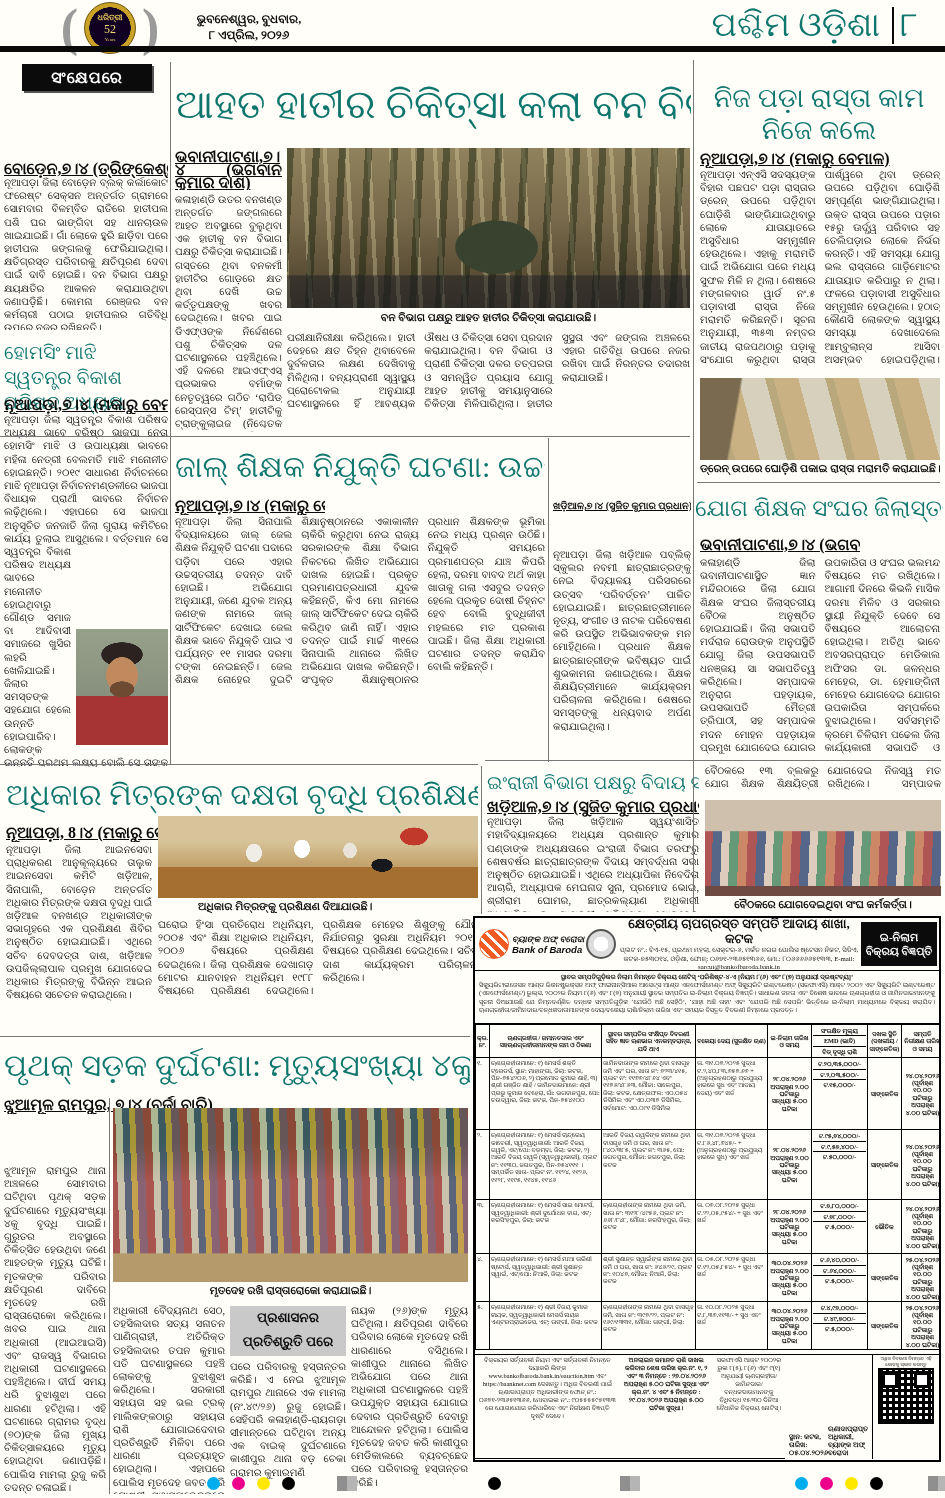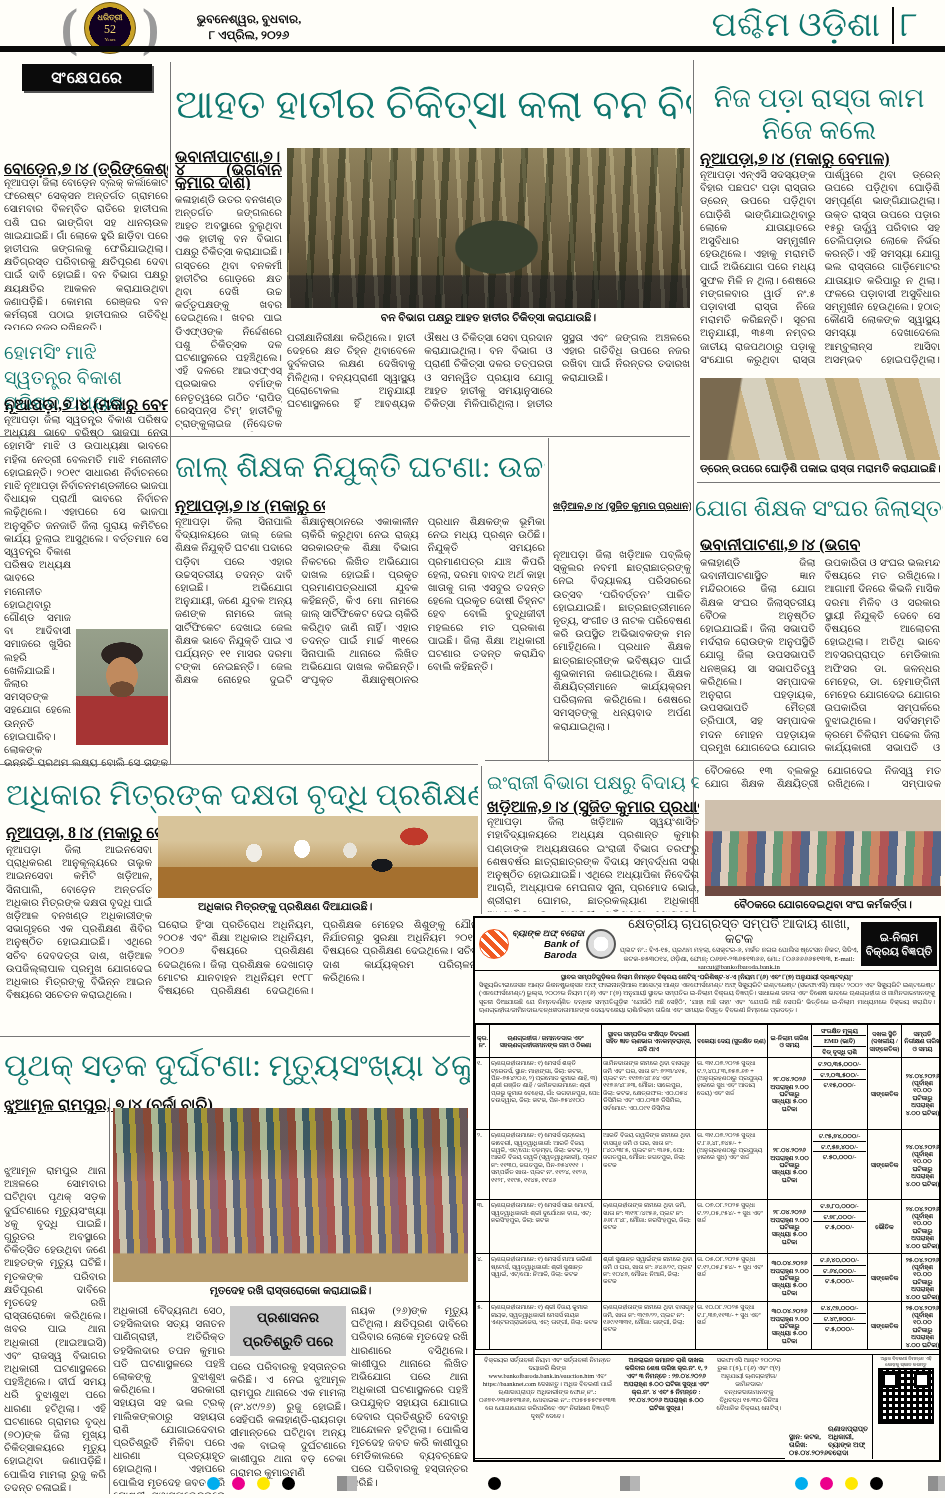--- a/index.html
+++ b/index.html
@@ -131,25 +131,25 @@
   #x1b3{left:230px;top:1360px;width:116px;height:134px;}
   #x1b4{left:351px;top:1304px;width:117px;height:190px;}
 
   
   #ad{left:473px;top:916px;width:468px;height:546px;border:2px solid #000;background:#fffef9;box-sizing:border-box;}
   #ad-head{display:flex;border-bottom:1px solid #000;height:52px;align-items:center;}
   #bob-mark{width:28px;height:28px;border-radius:50%;margin:0 3px 0 4px;flex:none;
      background:repeating-linear-gradient(45deg,#f15a22 0 5px,#fff 5px 8px);border:1px solid #f15a22;}
   #bob-name{width:74px;flex:none;font-family:"Liberation Sans",sans-serif;}
   #bob-name .od{font-size:8.5px;font-weight:bold;font-style:italic;line-height:10px;}
-  #bob-name .en{font-size:9.5px;font-weight:bold;font-style:italic;line-height:11px;margin-left:32px;}
+  #bob-name .en{font-size:9.5px;font-weight:bold;font-style:italic;line-height:11px;}
   #bob-emblem{width:26px;height:26px;border-radius:50%;border:2px solid #555;flex:none;margin-right:3px;
      background:radial-gradient(circle,#fff 0 40%,#ddd 41% 100%);}
   #ad-title-blk{flex:1;text-align:center;overflow:hidden;}
-  #ad-title{font-size:13px;font-weight:normal;line-height:15px;}
+  #ad-title{font-size:13px;font-weight:bold;line-height:15px;}
   #ad-addr{font-size:6.8px;line-height:8.5px;}
   #ad-badge{width:76px;height:44px;background:#0b0b0b;color:#fff;flex:none;margin:0 2px;
      display:flex;flex-direction:column;align-items:center;justify-content:center;}
   #ad-badge div{font-size:11px;font-weight:bold;line-height:14px;}
   #ad-legal{padding:2px 4px;font-size:6.5px;line-height:8.2px;text-align:justify;border-bottom:1px solid #000;height:48px;overflow:hidden;}
   #ad-legal .t{display:block;text-align:center;font-weight:bold;}
   table.auc{border-collapse:collapse;width:100%;table-layout:fixed;}
   table.auc th,table.auc td{border:1px solid #000;font-size:6.3px;line-height:7.4px;padding:1px;vertical-align:top;overflow:hidden;text-align:left;}
   table.auc th{text-align:center;vertical-align:middle;font-weight:bold;}
   table.auc td.ctr{text-align:center;vertical-align:middle;font-weight:bold;}

